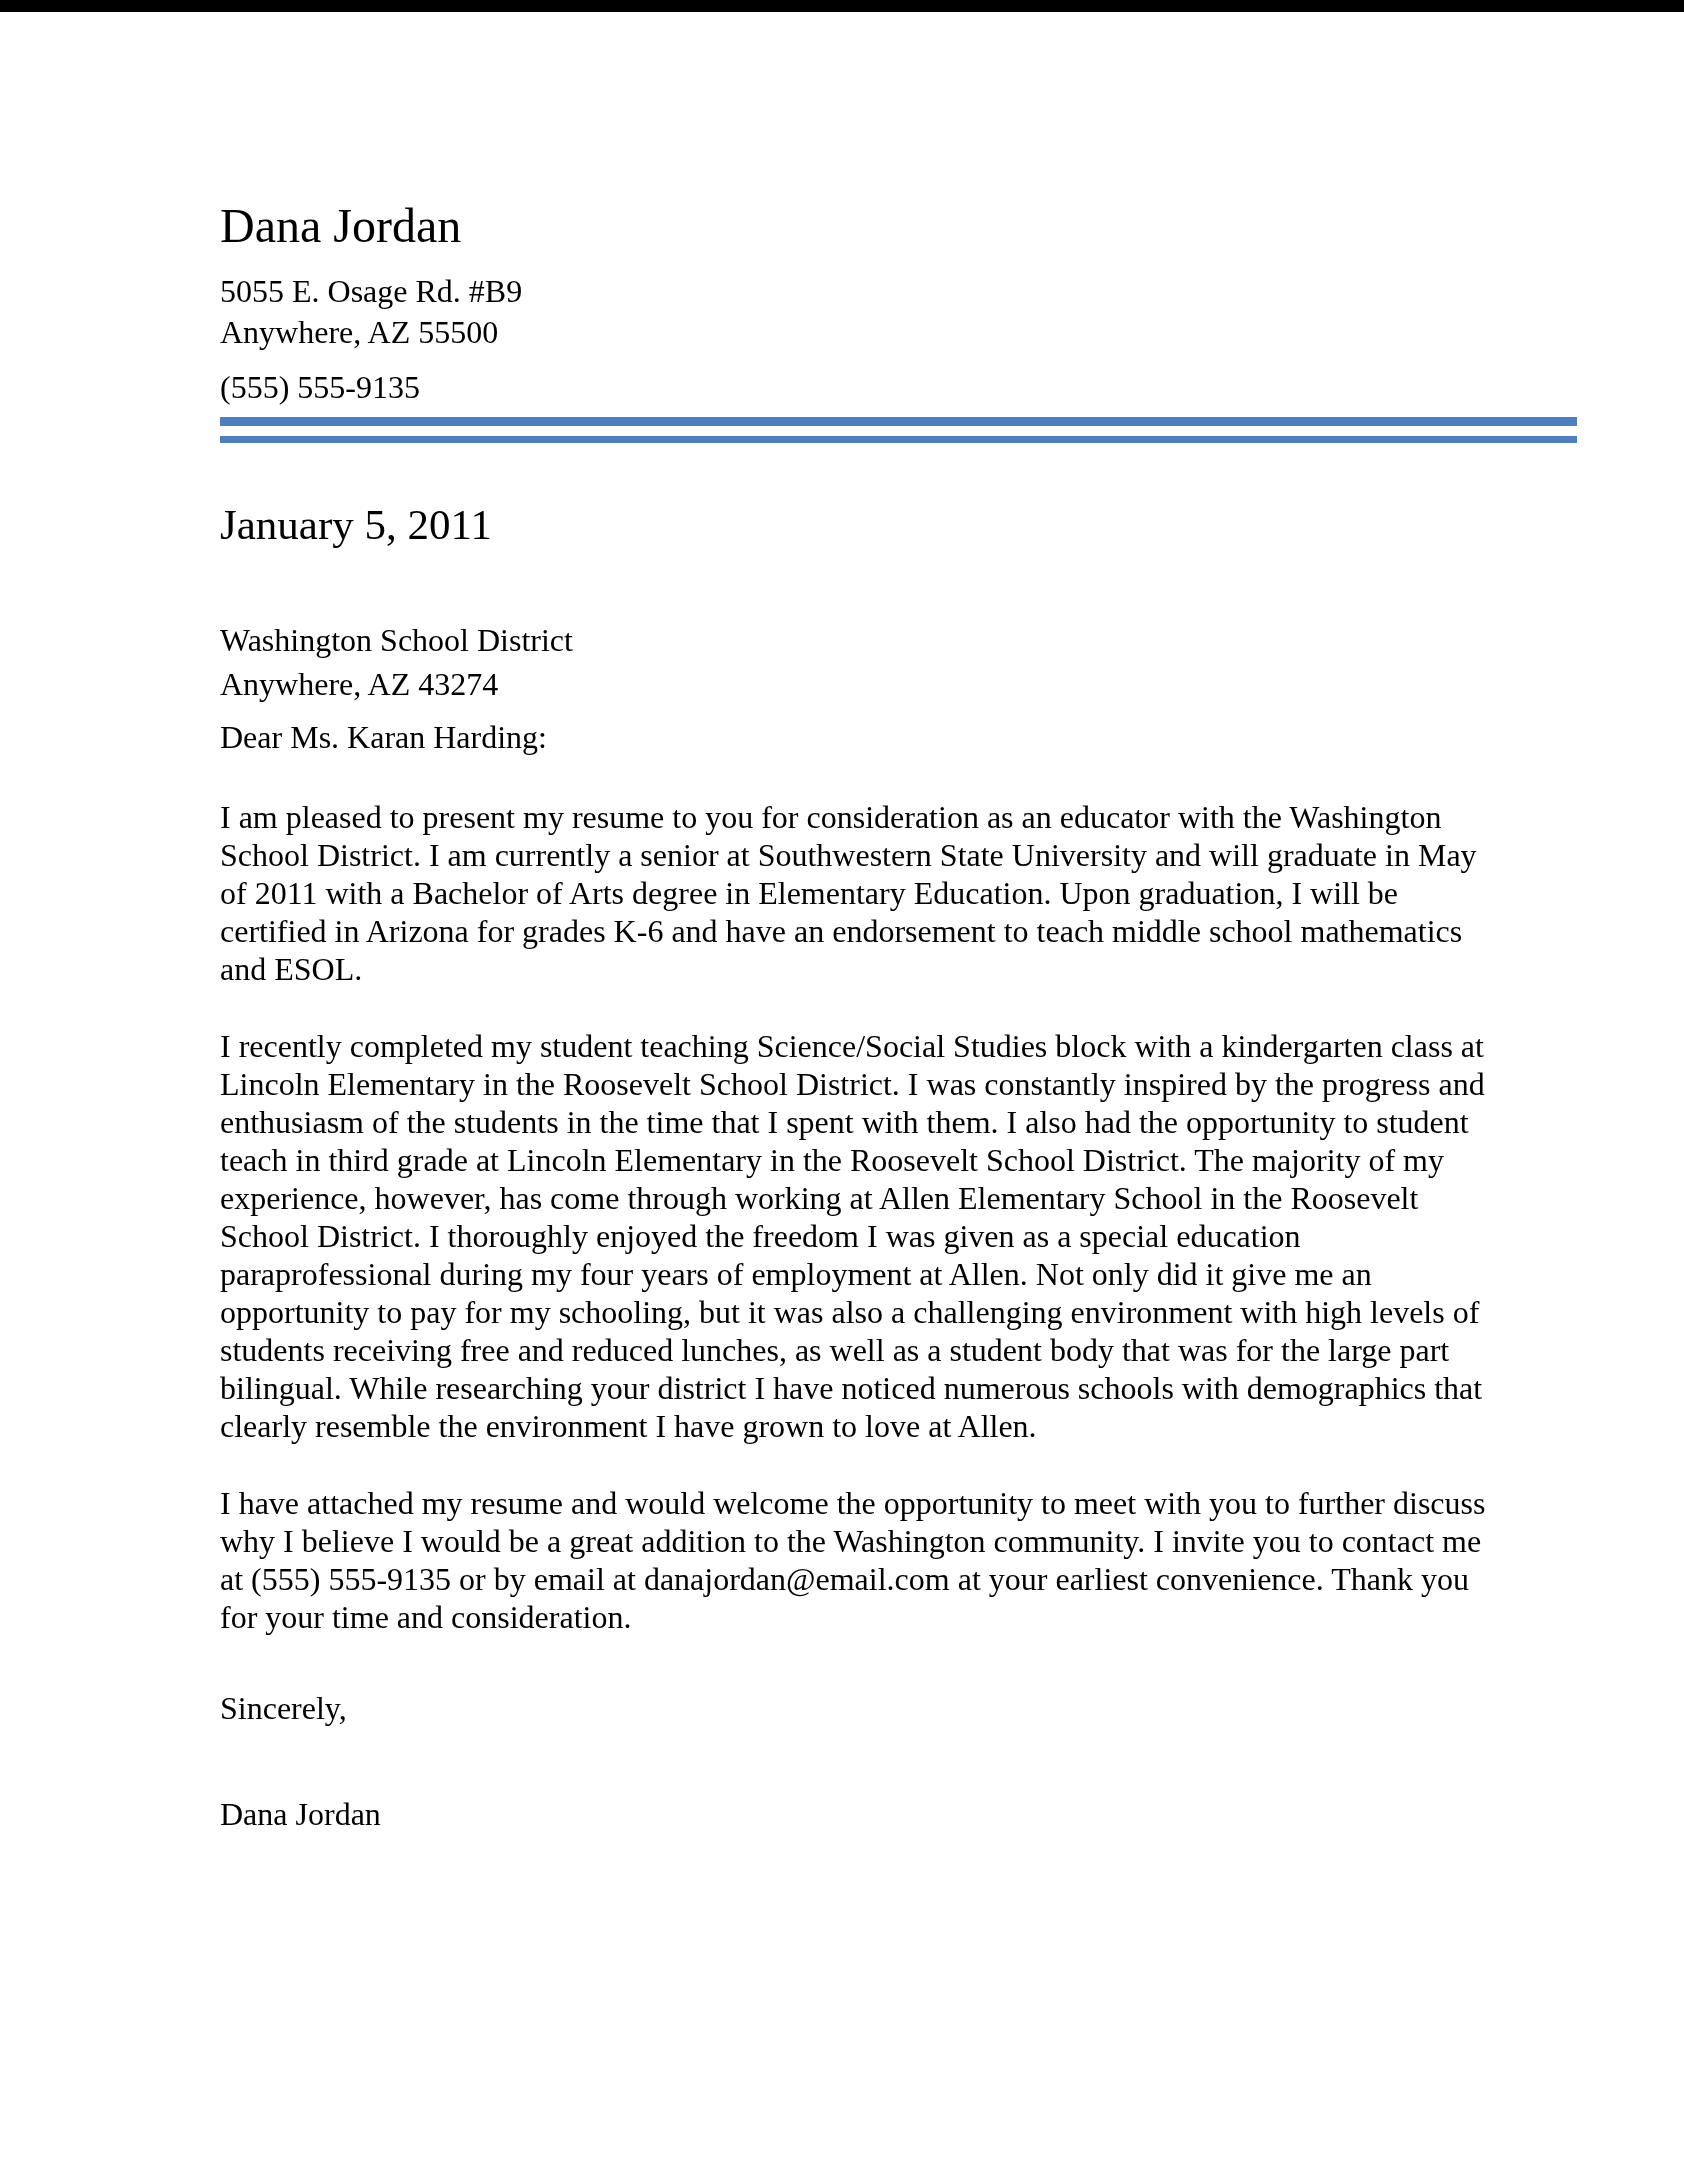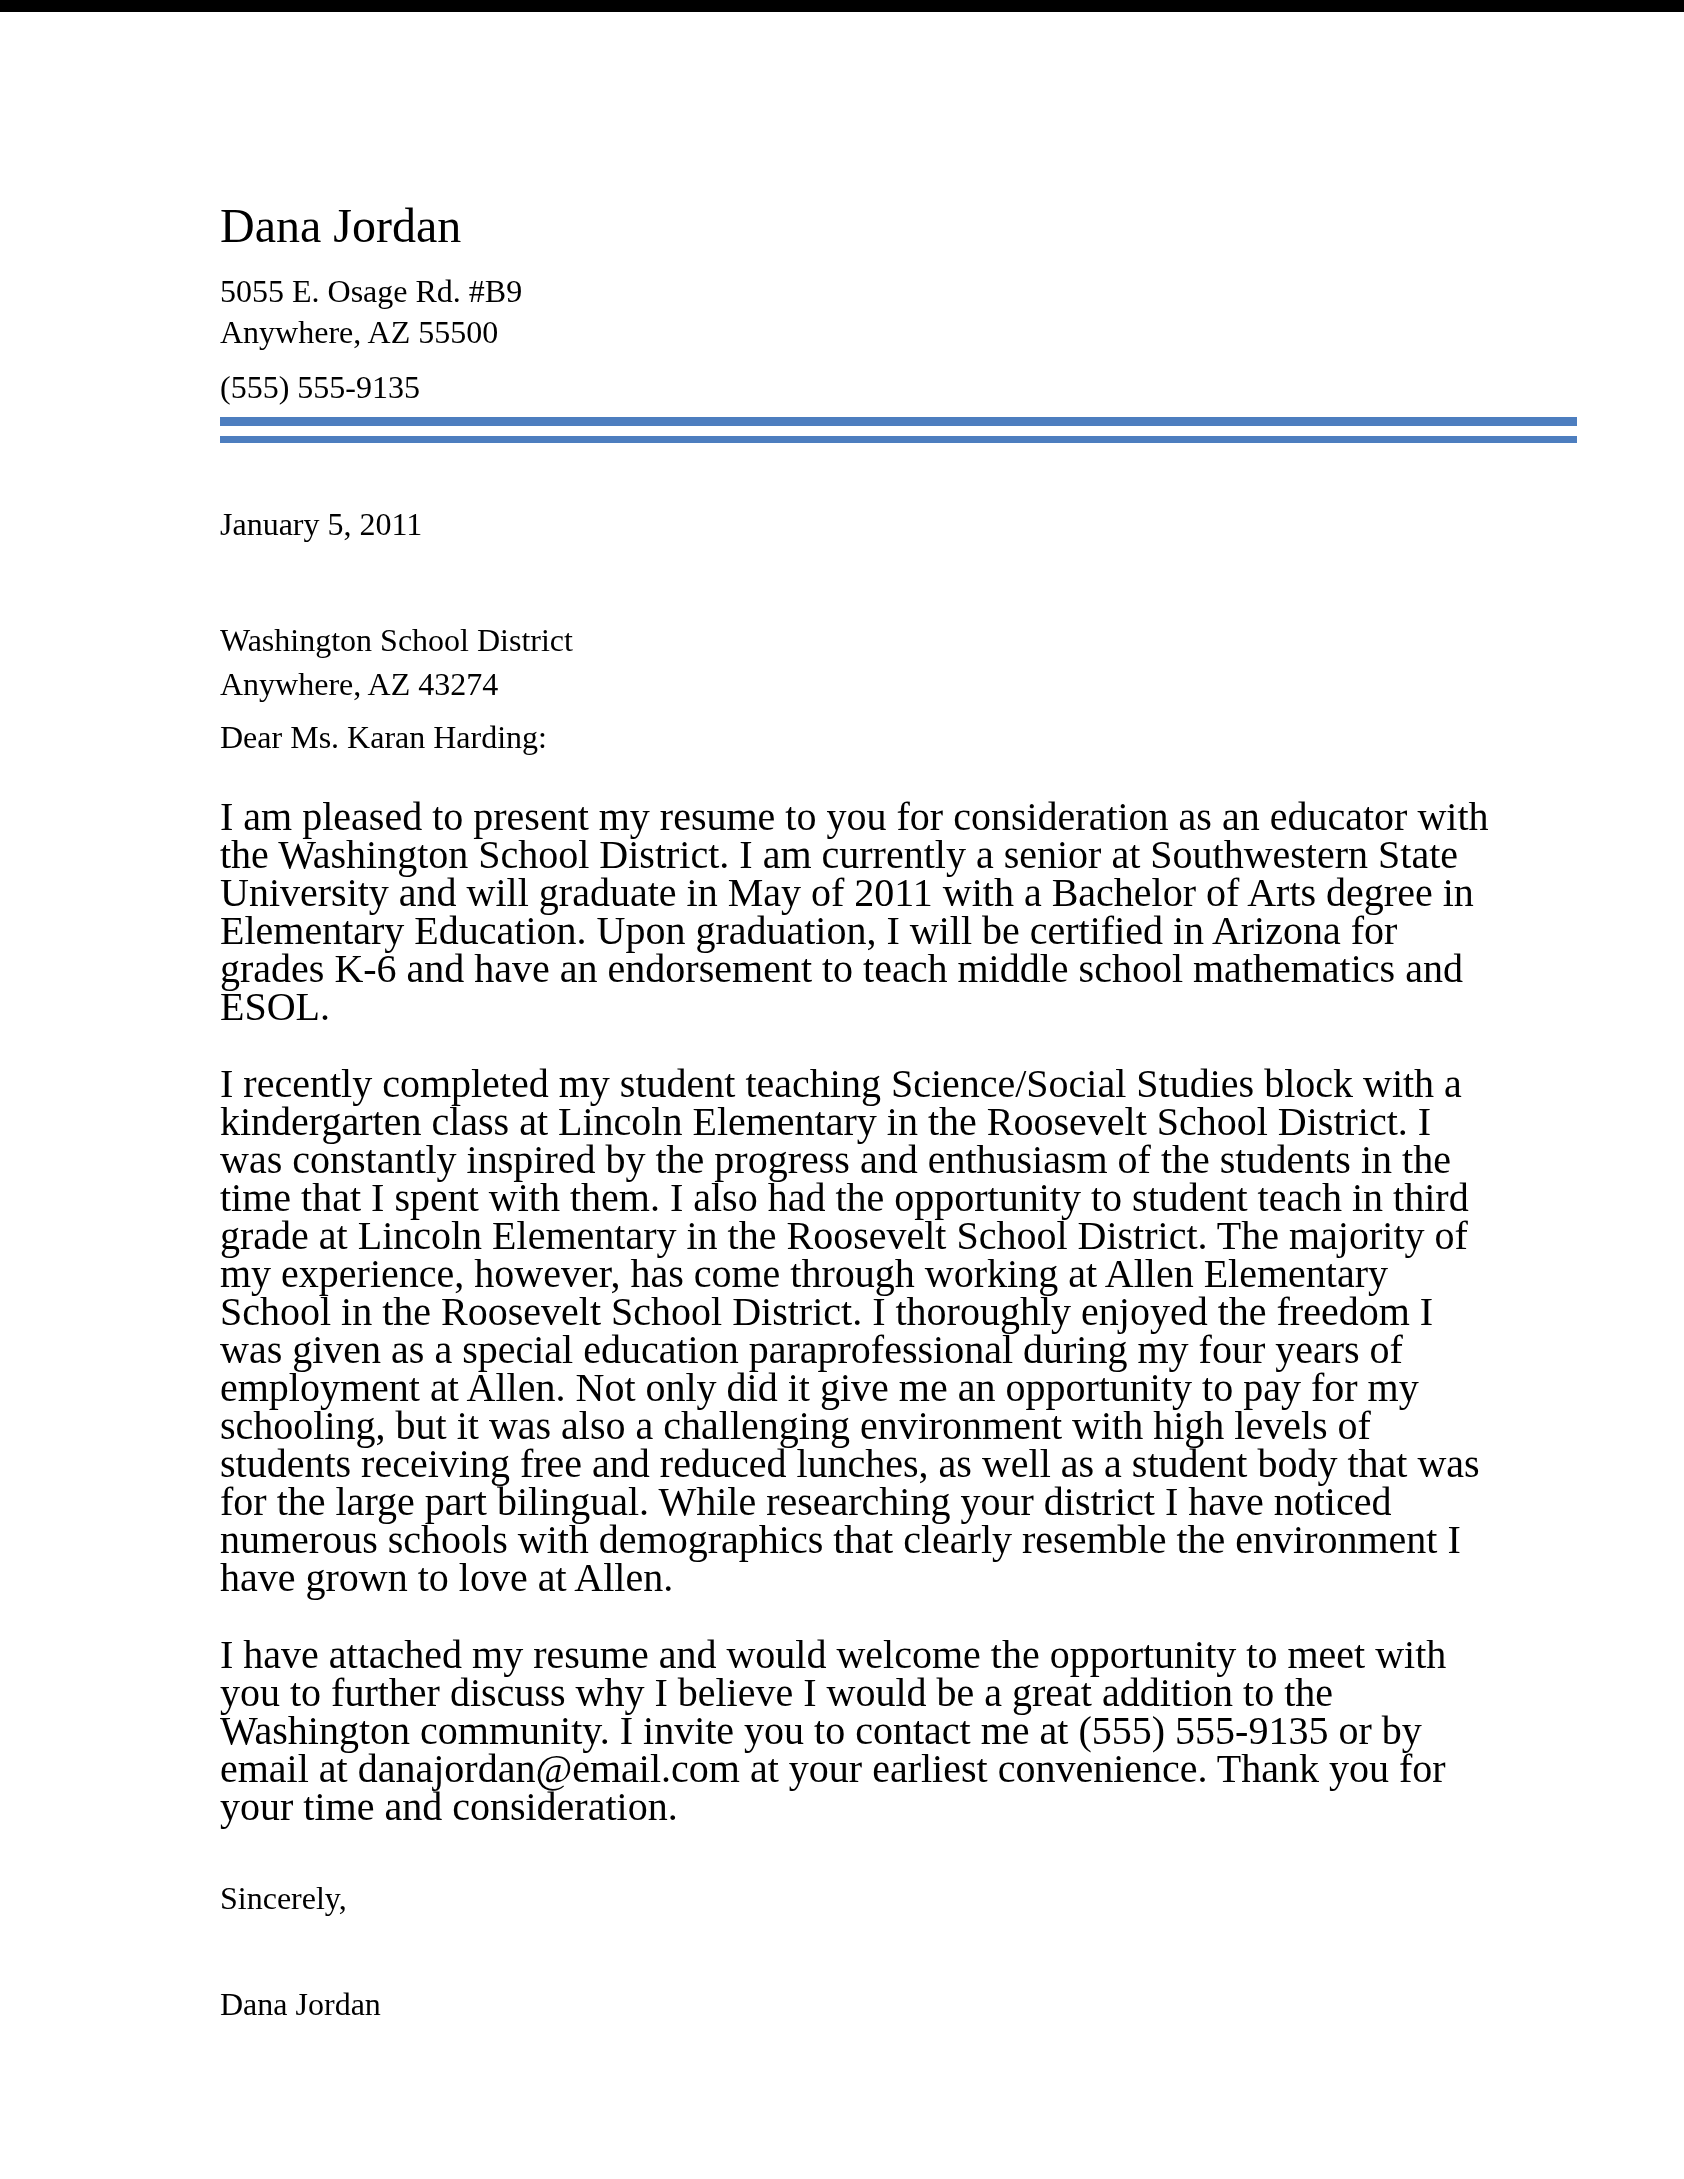--- a/index.html
+++ b/index.html
@@ -48,36 +48,36 @@
     background: #4d7ebf;
   }
   .rule-gap {
     height: 10.6px;
   }
   .rule-bottom {
     height: 7px;
     background: #4d7ebf;
   }
   .letter-date {
-    font-size: 32px;
+    font-size: 43px;
     line-height: 39px;
     margin-top: 62px;
   }
   .recipient-block {
     font-size: 32px;
     line-height: 44px;
     margin-top: 74px;
   }
   .salutation {
     font-size: 32px;
     line-height: 44px;
     margin-top: 8.9px;
   }
   .body-paragraph {
-    font-size: 40px;
+    font-size: 32px;
     line-height: 38px;
     width: 1281px;
     margin: 0;
     margin-top: 39px;
     text-align: left;
   }
   .closing {
     font-size: 32px;
     line-height: 39px;
     margin-top: 53px;

